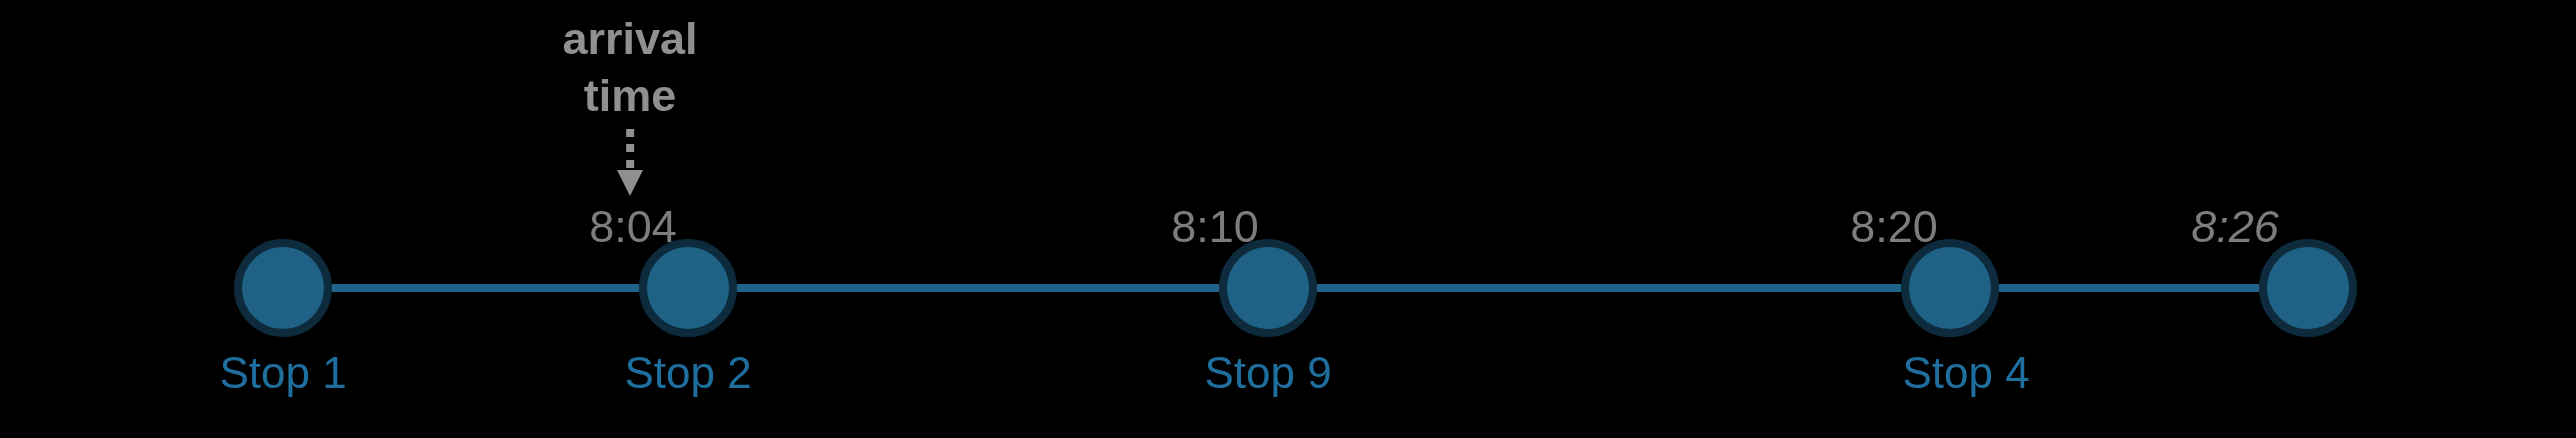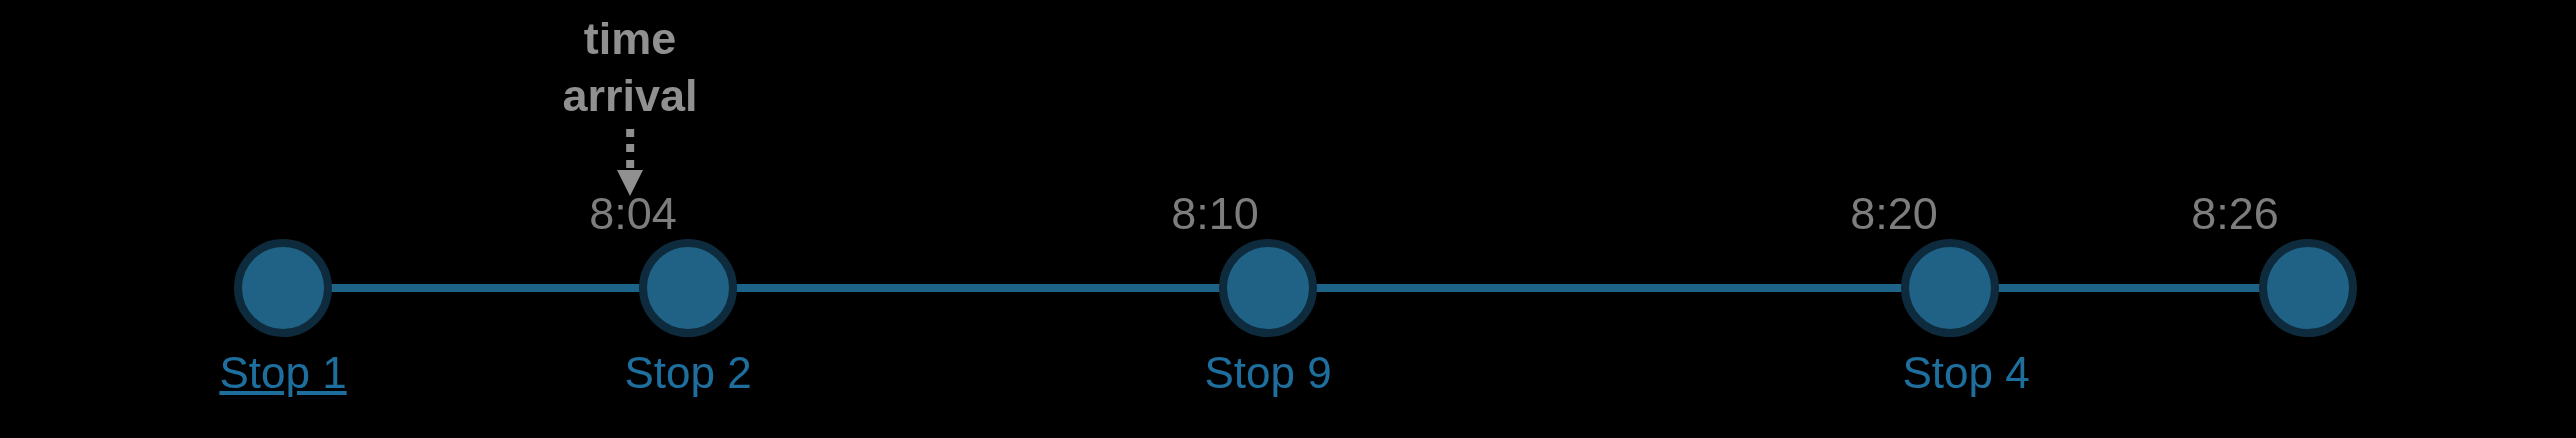--- a/index.html
+++ b/index.html
@@ -29,21 +29,21 @@
     position:absolute;
     top:348px;
     transform:translateX(-50%);
     font-size:44px;
     line-height:50px;
     color:var(--stop-label,#1E6E9E);
     white-space:nowrap;
   }
   .time-label{
     position:absolute;
-    top:191px;
+    top:204px;
     transform:translateX(-50%);
     font-size:45px;
     line-height:46px;
     color:var(--time-label,#7D7D7D);
     white-space:nowrap;
   }
   .annotation{
     position:absolute;
     top:9.7px;
     transform:translateX(-50%);
@@ -75,39 +75,39 @@
   }
 </style>
 </head>
 <body>
 
 <div id="canvas" style="--background: #000000; --node-fill: #1F6285; --node-ring: #0D2B3C; --line: #1E6488; --stop-label: #1E6E9E; --time-label: #7D7D7D; --annotation: #909090;">
 
   <div class="route-line" id="route-line" style="left: 283px; width: 2025px;"></div>
 
   <div class="annotation" style="left: 630px;">
+    <div>arrival</div>
     <div>time</div>
-    <div>arrival</div>
   </div>
   <div class="arrow-dots" style="left: 630px;"></div>
   <div class="arrow-head" style="left: 630px;"></div>
 
   <div class="time-label" style="left: 283px;"></div>
   <div class="stop-circle" style="left: 283px;"></div>
-  <div class="stop-label" style="left: 283px; text-decoration: underline;">Stop 1</div>
+  <div class="stop-label" style="left: 283px;">Stop 1</div>
 
   <div class="time-label" style="left: 633px;">8:04</div>
   <div class="stop-circle" style="left: 688px;"></div>
   <div class="stop-label" style="left: 688px;">Stop 2</div>
 
   <div class="time-label" style="left: 1215px;">8:10</div>
   <div class="stop-circle" style="left: 1268px;"></div>
   <div class="stop-label" style="left: 1268px;">Stop 9</div>
 
   <div class="time-label" style="left: 1894px; text-align: right;">8:20</div>
   <div class="stop-circle" style="left: 1950px;"></div>
   <div class="stop-label" style="left: 1950px; margin-left: 16px;">Stop 4</div>
 
-  <div class="time-label" style="left: 2235px;">8:26</div>
+  <div class="time-label" style="left: 2235px; font-style: italic;">8:26</div>
   <div class="stop-circle" style="left: 2308px;"></div>
 
 </div>
 
 
 </body></html>

